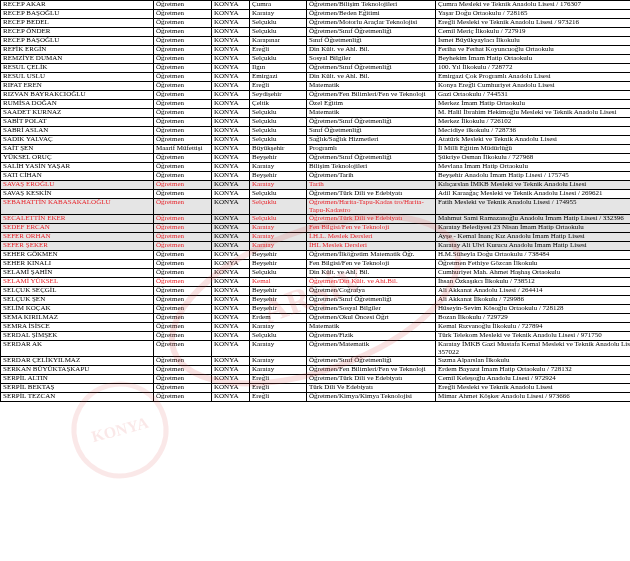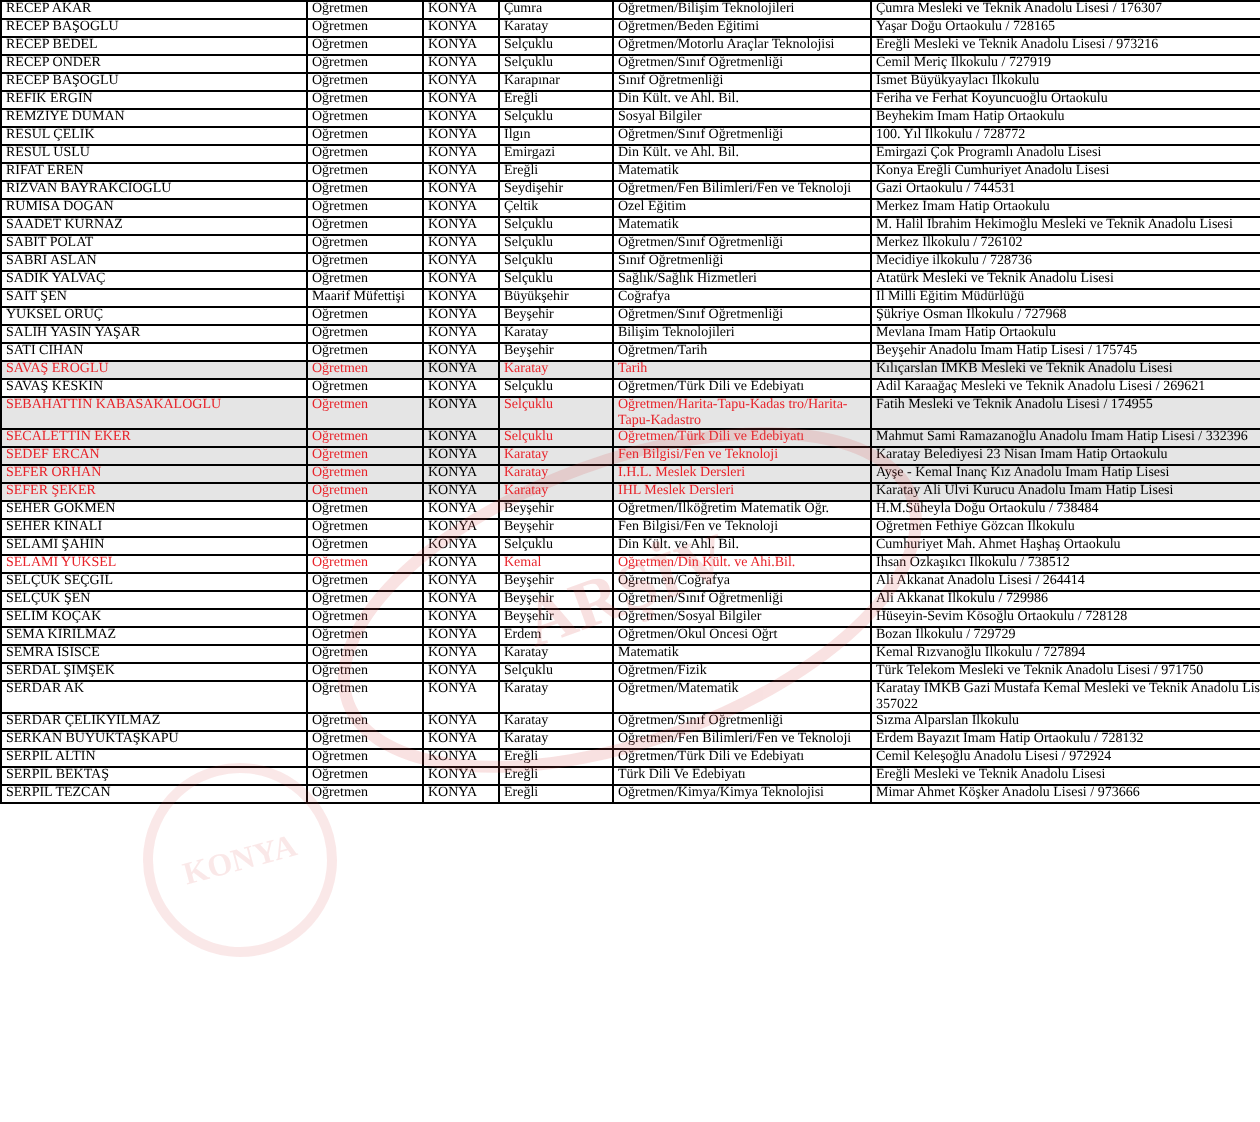--- a/index.html
+++ b/index.html
@@ -194,21 +194,21 @@
         <td class="c2">KONYA</td>
         <td class="c3">Selçuklu</td>
         <td class="c4">Sağlık/Sağlık Hizmetleri</td>
         <td class="c5">Atatürk Mesleki ve Teknik Anadolu Lisesi</td>
       </tr>
       <tr>
         <td class="c0">SAİT ŞEN</td>
         <td class="c1">Maarif Müfettişi</td>
         <td class="c2">KONYA</td>
         <td class="c3">Büyükşehir</td>
-        <td class="c4">Coğrafya</td>
+        <td class="c4">Programlı</td>
         <td class="c5">İl Milli Eğitim Müdürlüğü</td>
       </tr>
       <tr>
         <td class="c0">YÜKSEL ORUÇ</td>
         <td class="c1">Öğretmen</td>
         <td class="c2">KONYA</td>
         <td class="c3">Beyşehir</td>
         <td class="c4">Öğretmen/Sınıf Öğretmenliği</td>
         <td class="c5">Şükriye Osman İlkokulu / 727968</td>
       </tr>

